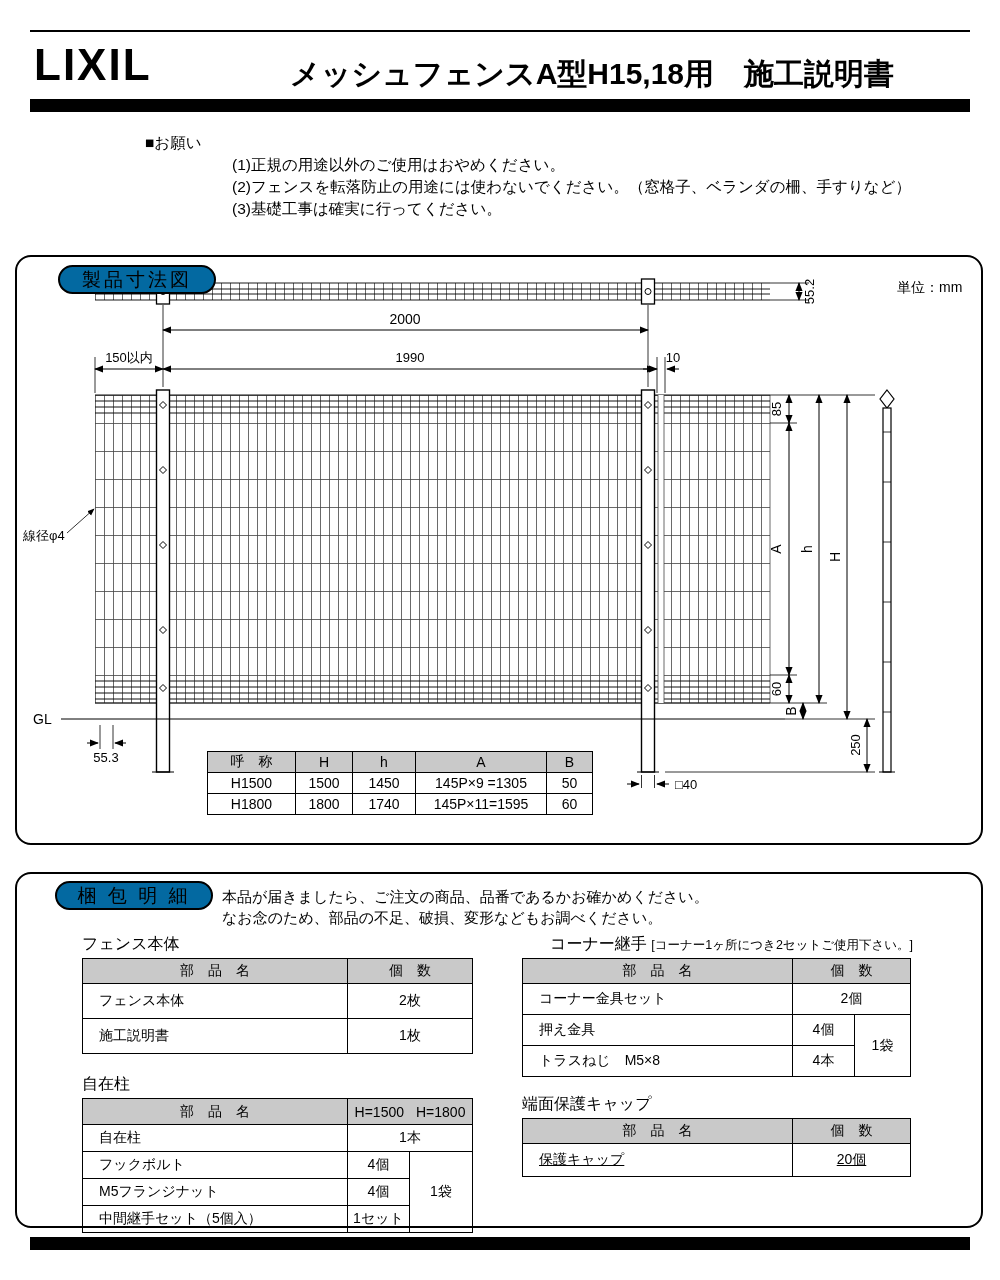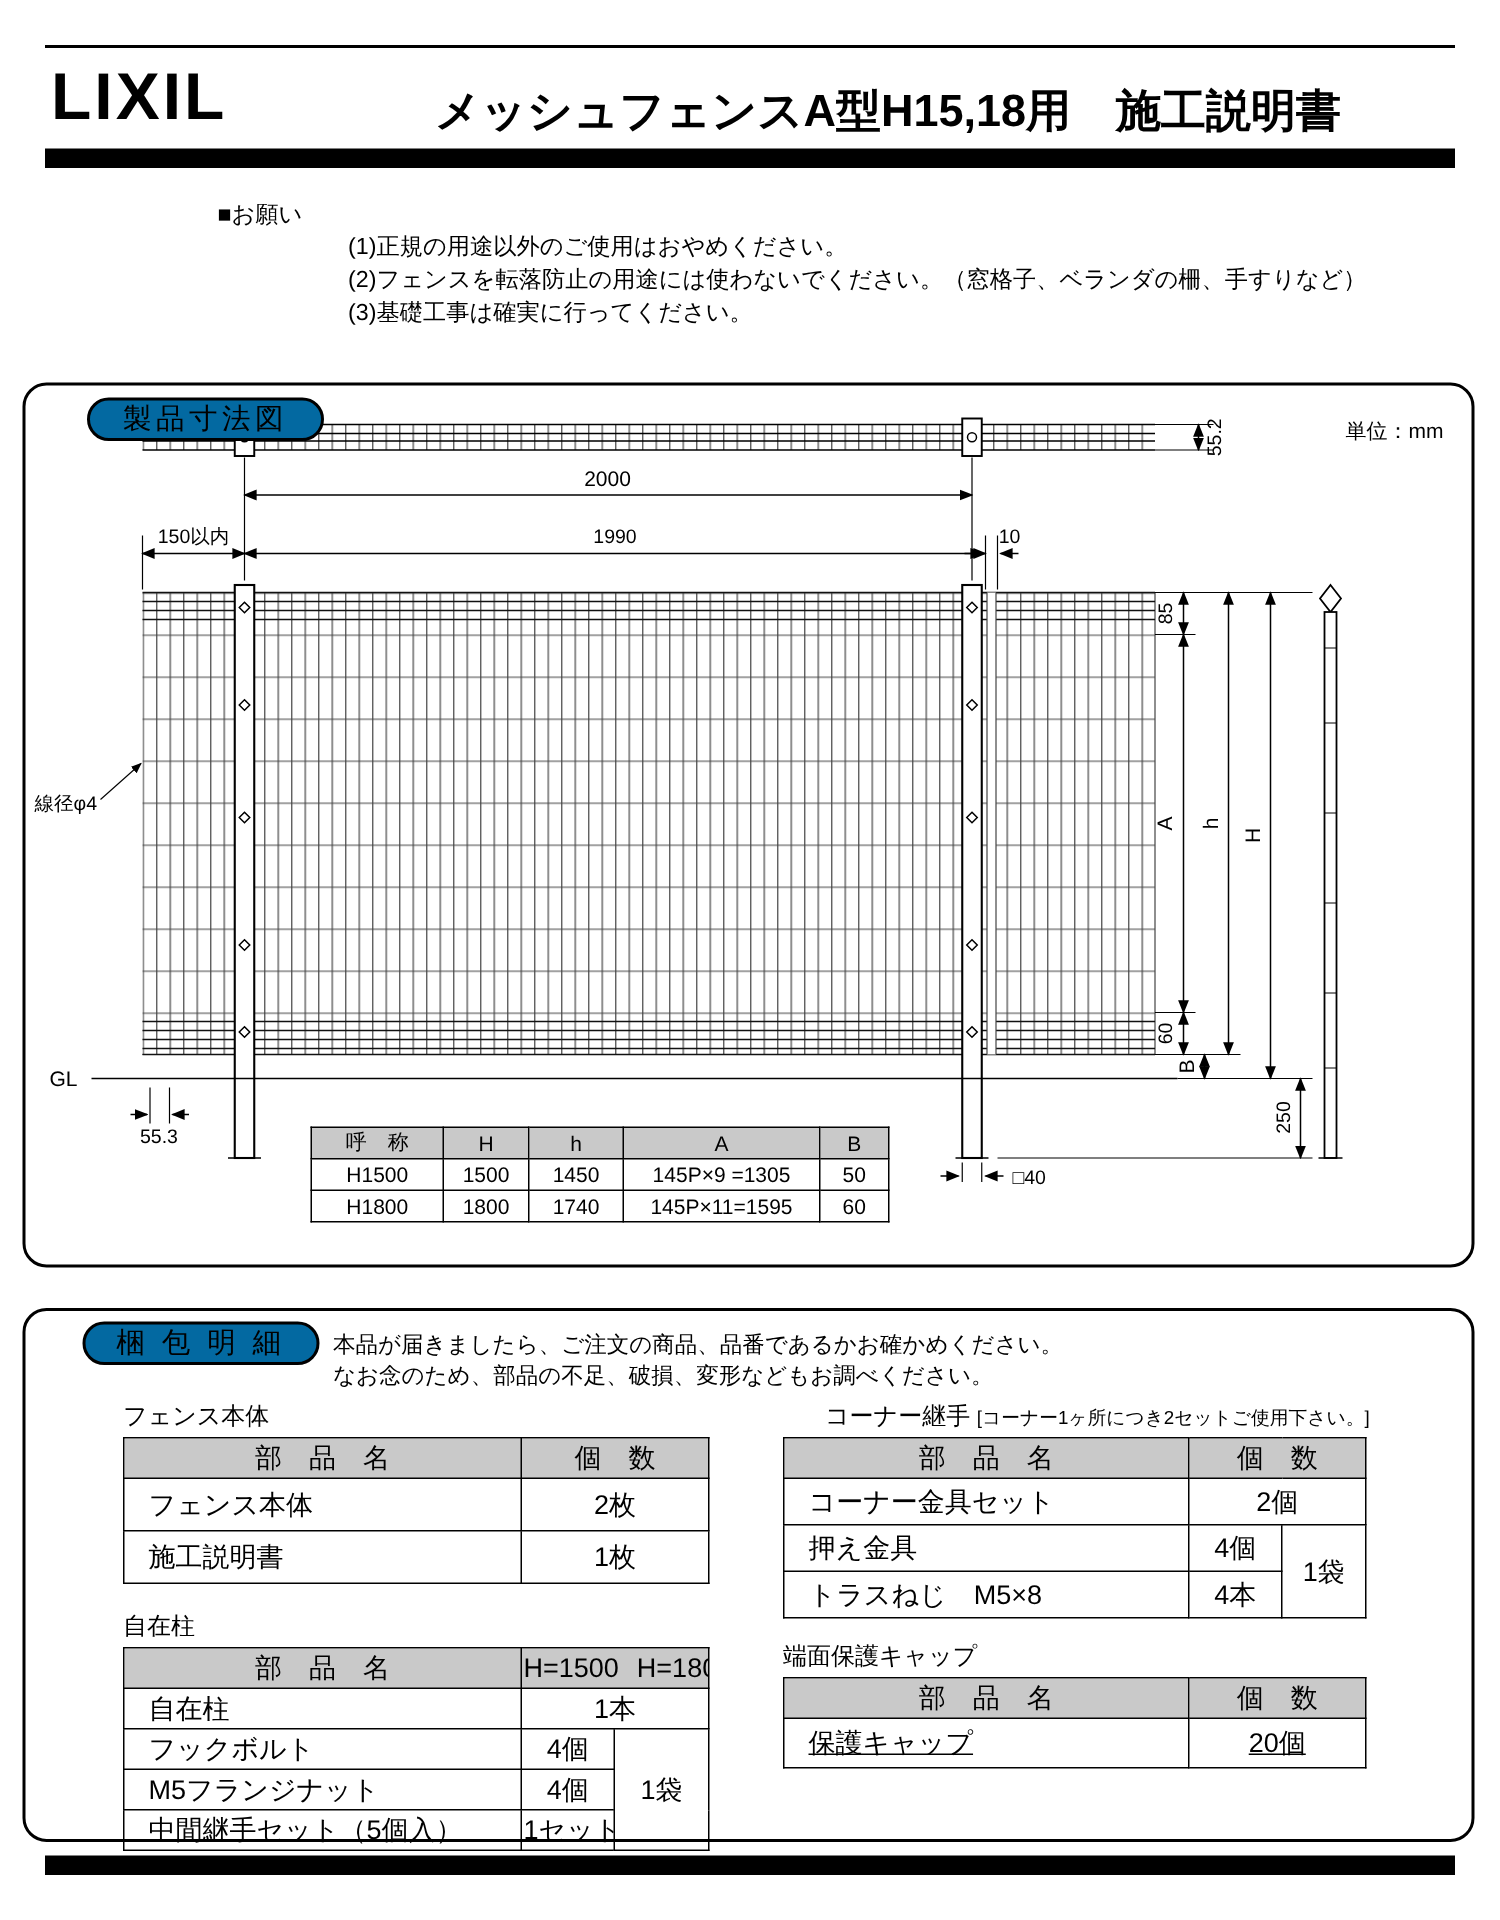--- a/index.html
+++ b/index.html
@@ -29,21 +29,21 @@
   table{border-collapse:collapse;table-layout:fixed;}
   th,td{border:1px solid #000;overflow:hidden;white-space:nowrap;}
   th{background:#c9c9c9;font-weight:normal;}
   .dim-table{position:absolute;left:190px;top:494px;width:385px;font-size:14px;text-align:center;}
   .dim-table th{height:17px;margin-left:48px;}
   .dim-table td{height:18px;}
 
   .pack-note{position:absolute;left:205px;top:12px;font-size:15px;line-height:21px;}
   .tbl-title{position:absolute;font-size:16px;white-space:nowrap;}
   .tbl-title .small-note{font-size:12.5px;}
-  .pack-tbl{position:absolute;font-size:18px;text-align:center;}
+  .pack-tbl{position:absolute;font-size:14px;text-align:center;}
   .pack-tbl th{height:22px;}
   .name-cell{text-align:left;padding-left:16px;}
   .t-fence{left:65px;top:84px;width:390px;}
   .t-fence td{height:32px;}
   .t-post{left:65px;top:224px;width:390px;}
   .t-post th{height:23px;}
   .t-post td{height:24px;}
   .t-corner{left:505px;top:84px;width:388px;}
   .t-corner td{height:28px;}
   .t-cap{left:505px;top:244px;width:388px;}

